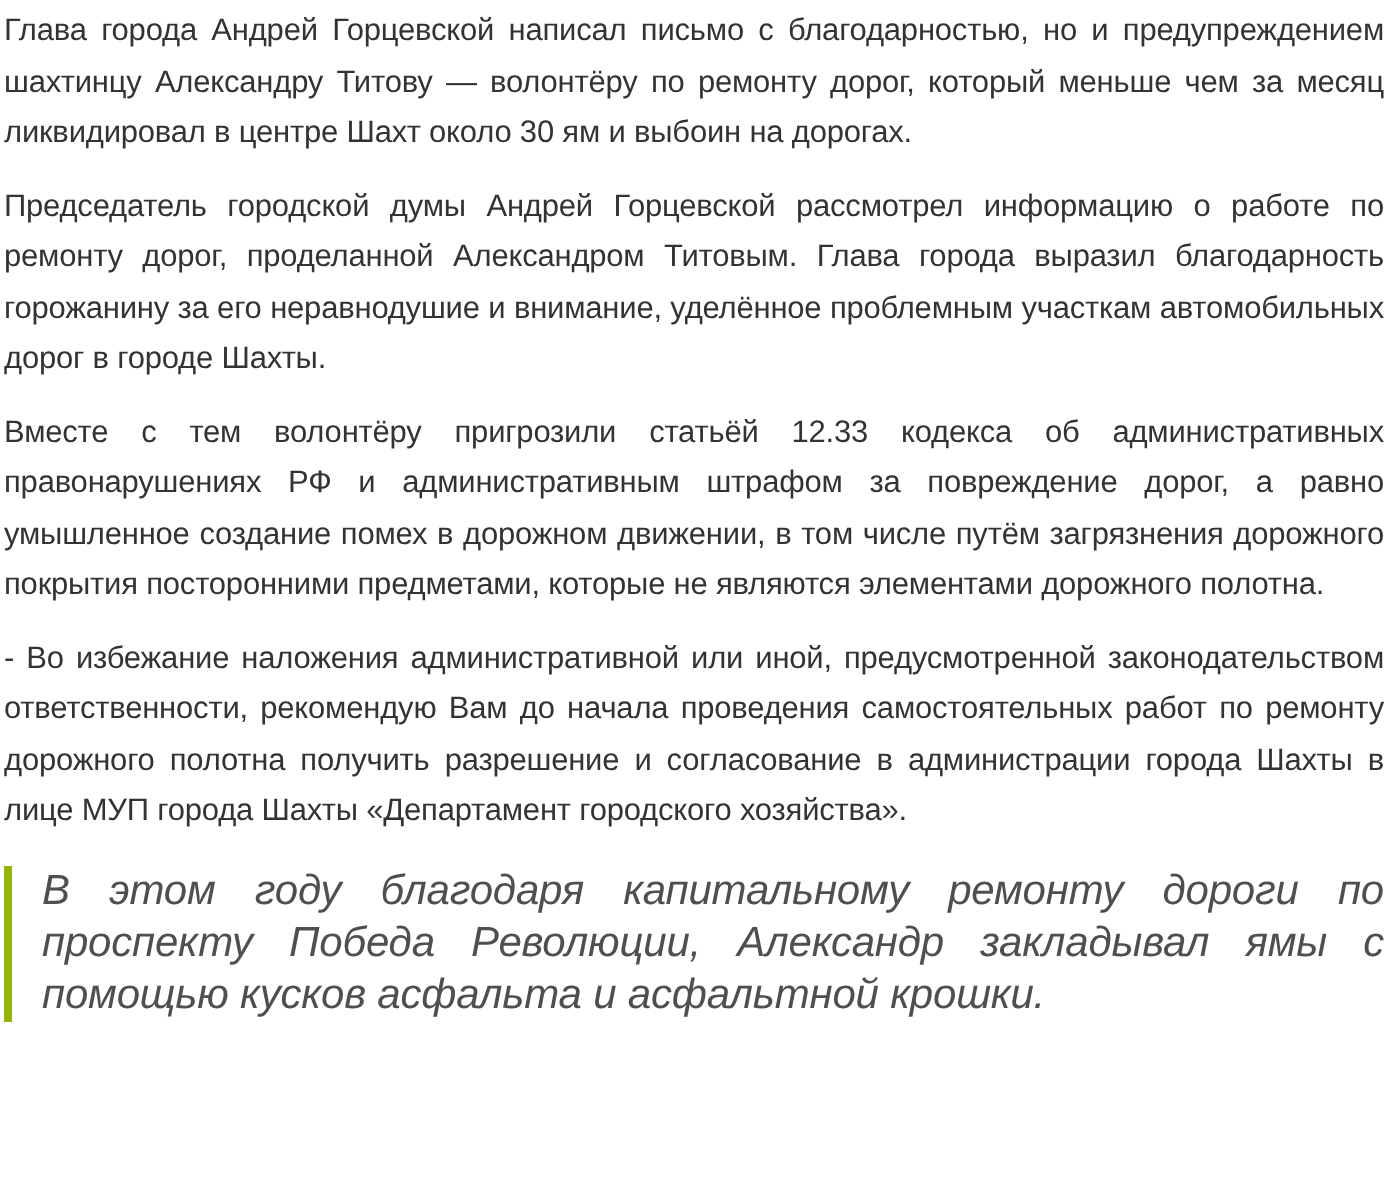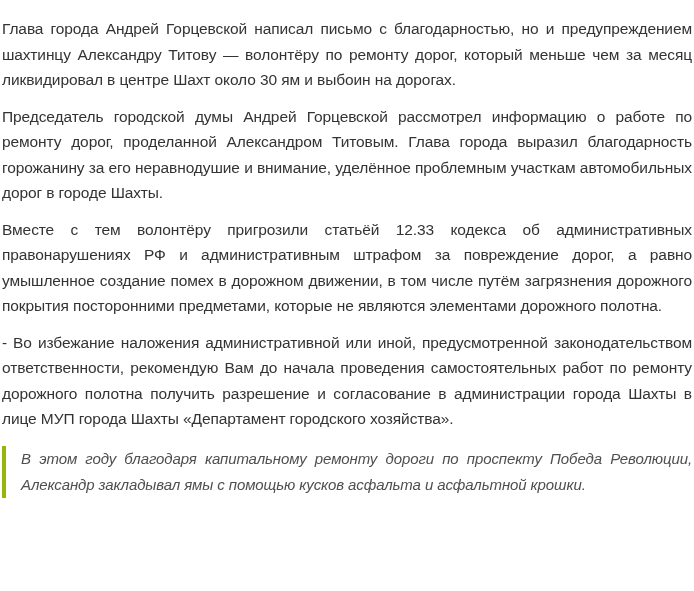--- a/index.html
+++ b/index.html
@@ -17,21 +17,20 @@
   body {
     width: 694px;
     height: 591px;
     overflow: hidden;
     font-family: "Liberation Sans", "DejaVu Sans", sans-serif;
     font-stretch: condensed;
   }
   .article {
     padding: 3px 2px 0 2px;
     width: 694px;
-    margin-top: 13px;
   }
   .article p {
     margin: 0 0 11px 0;
     font-size: 15.5px;
     line-height: 25.5px;
     color: var(--text);
     text-align: justify;
     letter-spacing: -0.1px;
   }
   .article p:last-of-type {
@@ -43,21 +42,21 @@
     margin: 0;
   }
   .quote-bar {
     flex: 0 0 4px;
     background: var(--quote-bar);
   }
   .quote-text {
     flex: 1;
     padding-left: 15px;
     font-style: italic;
-    font-size: 15px;
+    font-size: 21px;
     line-height: 26px;
     color: var(--quote-text);
     text-align: justify;
     letter-spacing: -0.1px;
   }
 </style>
 </head>
 <body>
 
 <div class="article">

